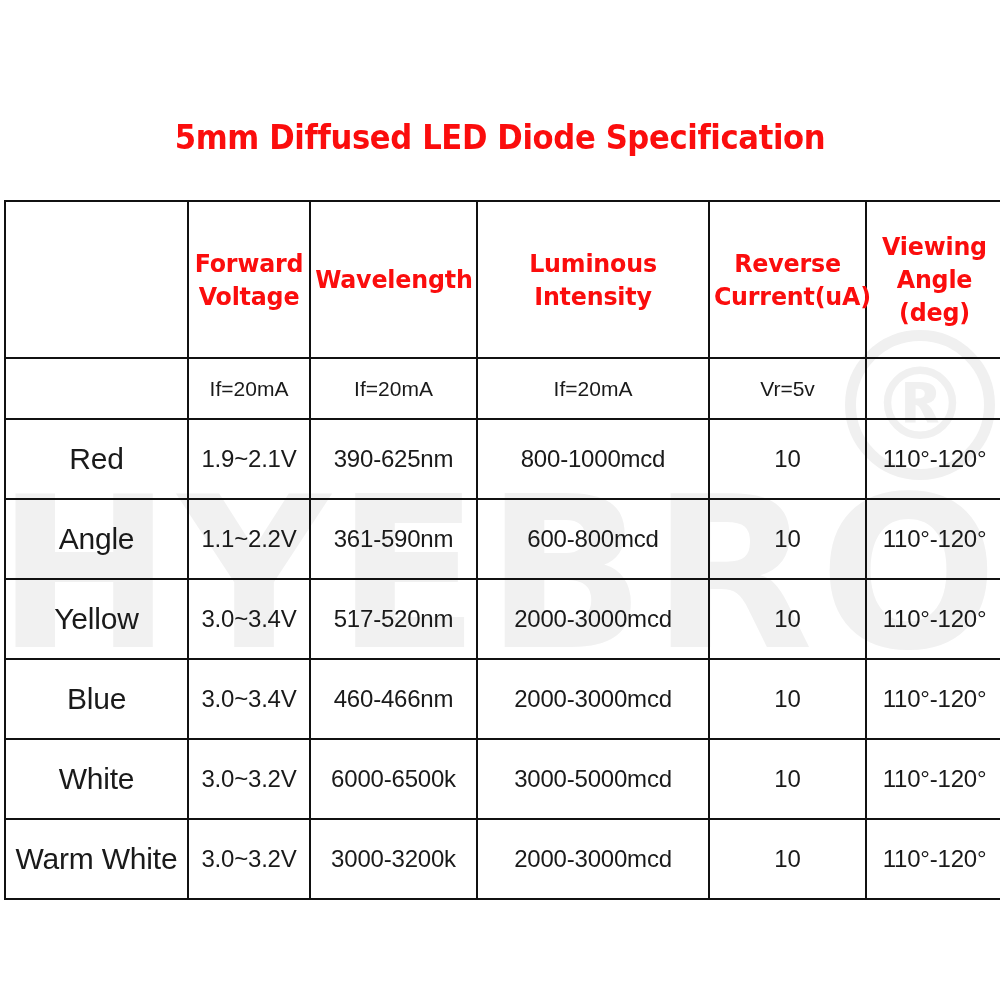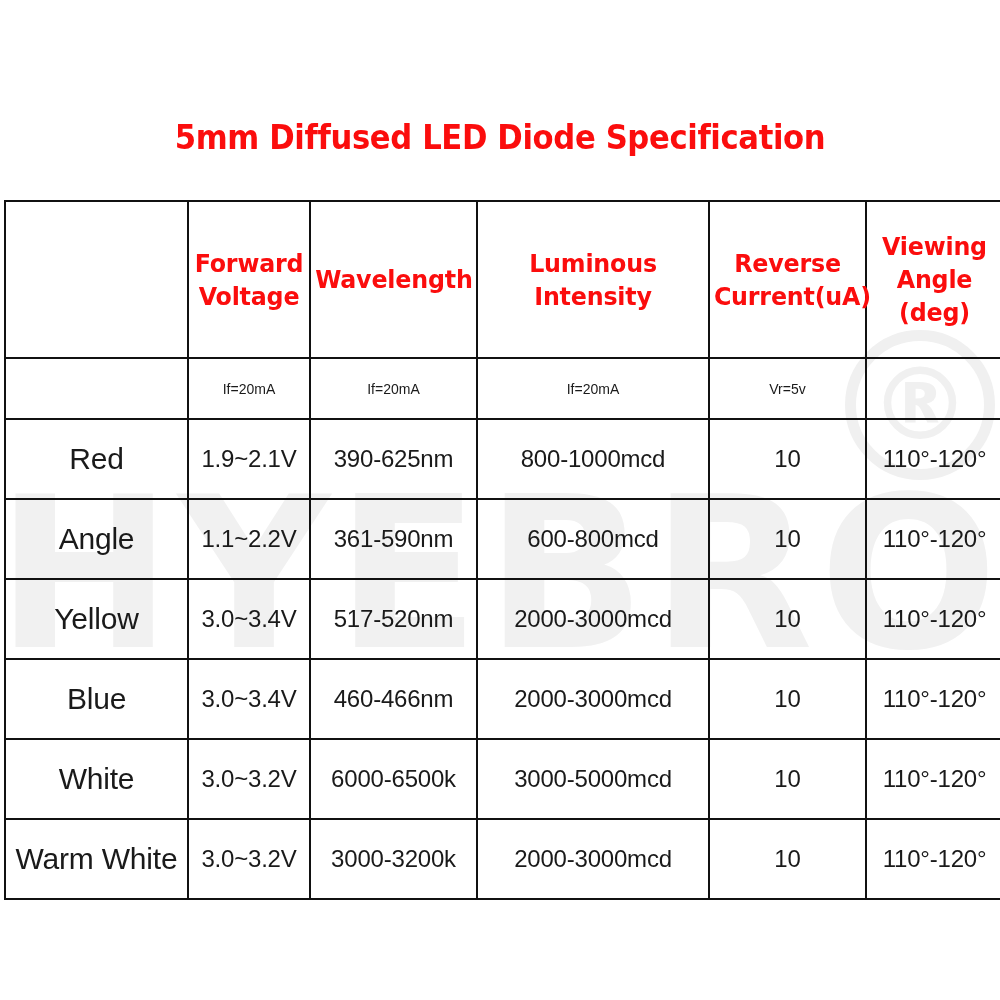--- a/index.html
+++ b/index.html
@@ -109,21 +109,21 @@
     line-height: 1.32;
     color: #fb0d0d;
     letter-spacing: -0.2px;
   }
   #header-row td span { display: block; transform: scaleX(0.95); }
 
   
   #condition-row td {
     height: 59px;
     font-family: "Liberation Sans", sans-serif;
-    font-size: 14px;
+    font-size: 21px;
     color: #1a1a1a;
   }
 
   
   .data-row td {
     height: 78px;
     font-family: "Liberation Sans", sans-serif;
     font-size: 24px;
     color: #1a1a1a;
     letter-spacing: -0.2px;

